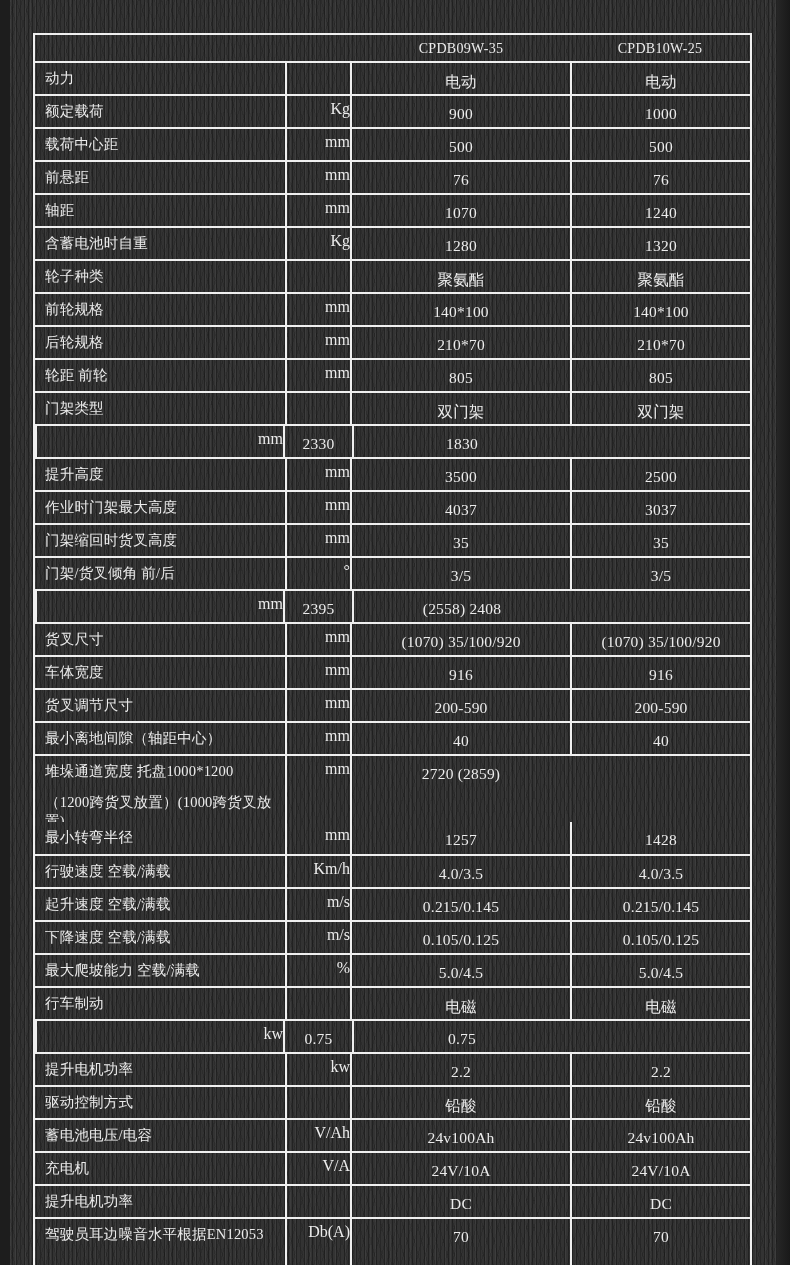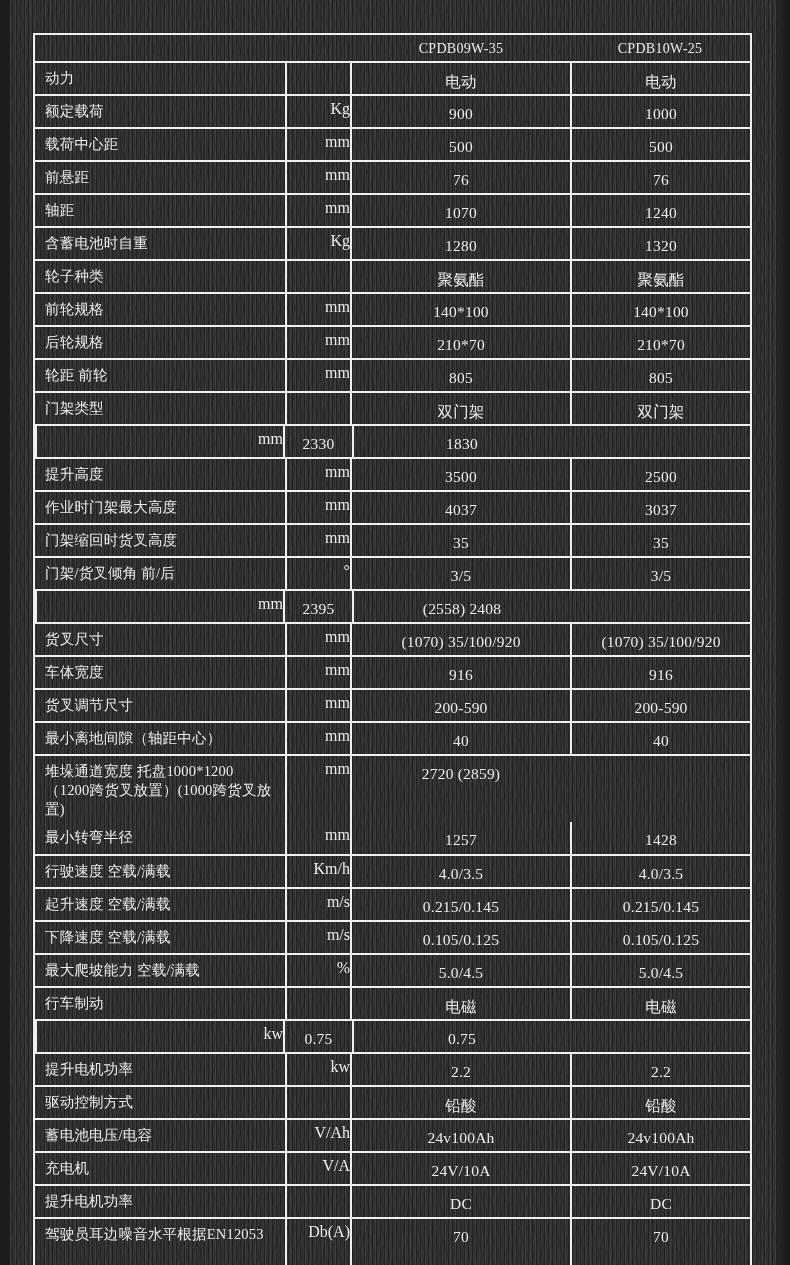--- a/index.html
+++ b/index.html
@@ -47,21 +47,21 @@
   .row.nb{border-bottom:none;}
   .row.tall{height:66px;}
   .row.h34{height:34px;}
   .row.last{height:48px;}
   .cell{box-sizing:border-box;overflow:hidden;}
   .cell.lab{
     padding:6px 6px 10px 10px;
     font-size:14.5px;line-height:19px;letter-spacing:.2px;
     text-align:left;
   }
-  .cell.lab .l2{display:block;}
+  .cell.lab .l2{display:block;margin-top:12px;}
   .cell.unit{
     border-left:2px solid #efefef;border-right:2px solid #efefef;
     text-align:right;padding-top:4px;font-size:16px;
   }
   .cell.val{
     text-align:center;padding-top:9px;font-size:15.5px;letter-spacing:.2px;
   }
   .cell.val.v2{border-left:2px solid #efefef;}
 </style>
 </head>

